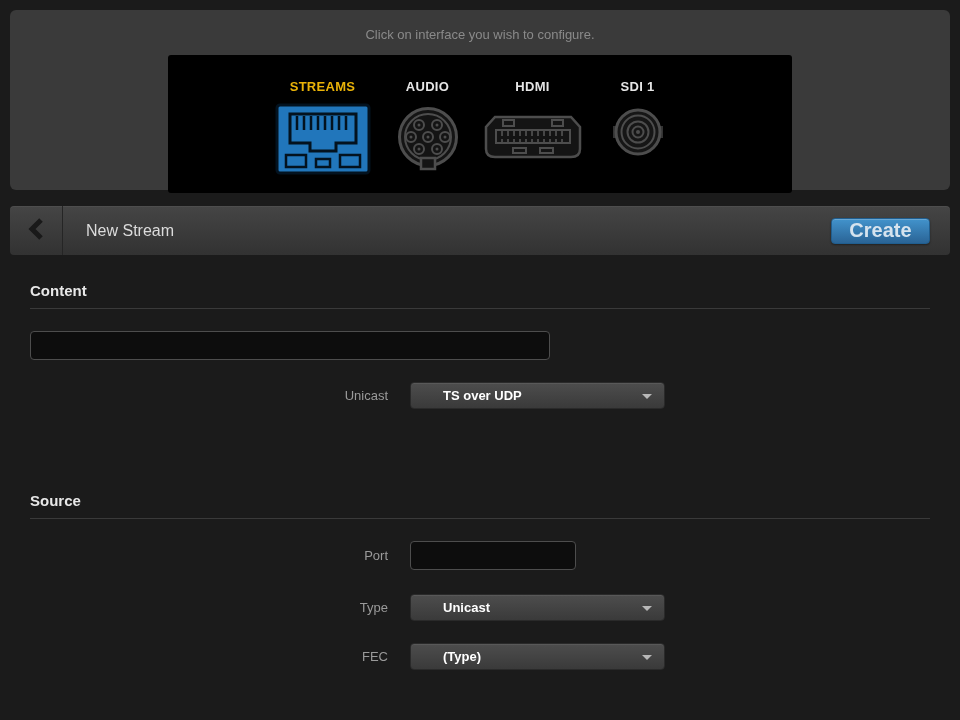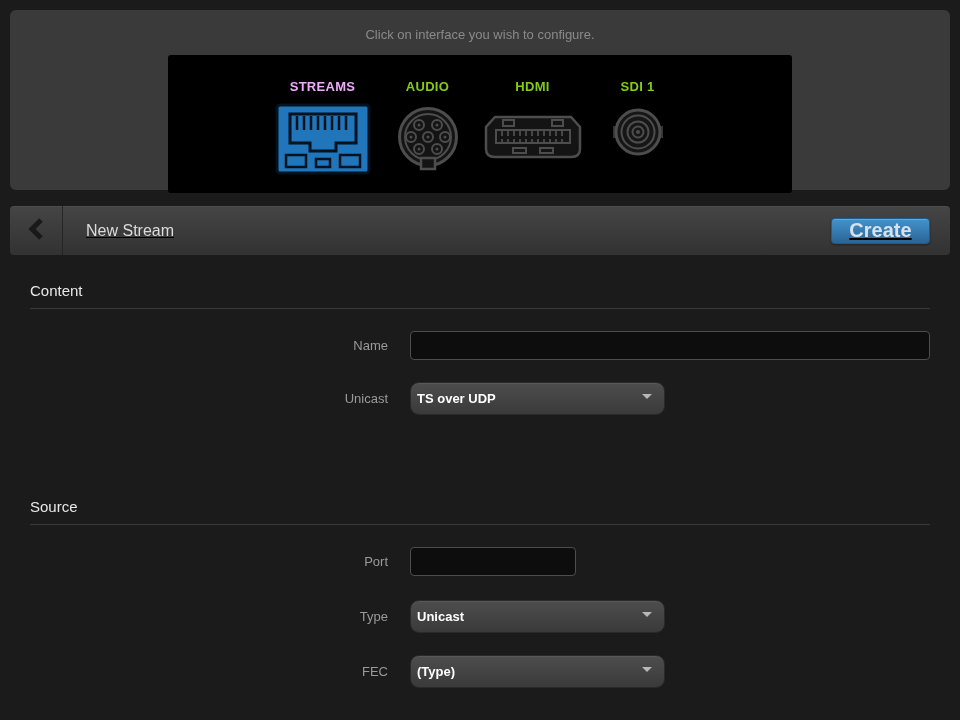--- a/index.html
+++ b/index.html
@@ -35,42 +35,41 @@
     width:105px;
     display:flex;
     flex-direction:column;
     align-items:center;
     cursor:pointer;
   }
   .connector .conn-label {
     margin-top:24px;
     font-size:13px;
     font-weight:bold;
-    color:#84cc16;
+    color:#e5e5e5;
     letter-spacing:.3px;
   }
-  .connector.selected .conn-label { color:#f0abfc; }
+  .connector.selected .conn-label { color:#eab308; }
   .icon-box {
     height:90px;
     display:flex;
     align-items:center;
     justify-content:center;
   }
   .icon-box.bnc svg { margin-top:-14px; }
 
   
   .toolbar {
     margin:16px 10px 0;
     height:49px;
     border-radius:4px;
     background:linear-gradient(#454545,#323232);
     box-shadow:inset 0 1px 0 rgba(255,255,255,.05);
     display:flex;
     align-items:center;
-    text-decoration:underline;
   }
   .back-btn {
     width:53px;
     height:100%;
     display:flex;
     align-items:center;
     justify-content:center;
     border-right:1px solid #252525;
     cursor:pointer;
   }
@@ -93,21 +92,21 @@
     font-family:"Liberation Sans", sans-serif;
     cursor:pointer;
   }
 
   
   .main { padding:0 30px; }
   .section-title {
     margin-top:27px;
     color:#e8e8e8;
     font-size:15px;
-    font-weight:normal;
+    font-weight:bold;
     padding-bottom:9px;
     border-bottom:1px solid #3a3a3a;
   }
   .section-title.source { margin-top:83px; }
   .form-row {
     display:flex;
     align-items:center;
     margin-top:22px;
   }
   .form-label {
@@ -125,32 +124,32 @@
     border-radius:4px;
     color:#dddddd;
     font-size:13px;
     padding:0 9px;
     font-family:"Liberation Sans", sans-serif;
     outline:none;
   }
   .input-name { width:520px; }
   .input-port { width:166px; }
   .select {
-    width:255px; height:33px;
-    border-radius:9px;
+    width:255px; height:27px;
+    border-radius:4px;
     background:linear-gradient(#4d4d4d,#3a3a3a);
     border:1px solid #2a2a2a;
     box-shadow:inset 0 1px 0 rgba(255,255,255,.07);
     display:flex;
     align-items:center;
     position:relative;
     color:#ffffff;
     font-size:13px;
     font-weight:bold;
-    padding-left:6px;
+    padding-left:32px;
     cursor:pointer;
   }
   .caret {
     position:absolute;
     right:12px; top:11px;
     width:0; height:0;
     border-left:5px solid transparent;
     border-right:5px solid transparent;
     border-top:5px solid #b8b8b8;
   }
@@ -251,21 +250,20 @@
   </div>
   <div class="toolbar-title">New Stream</div>
   <button class="create-btn">Create</button>
 </div>
 
 <div class="main">
 
   <div class="section-title">Content</div>
 
   <div class="form-row">
-    <label class="form-label">Name</label>
     <input class="text-input input-name" type="text" value="" style="">
   </div>
 
   <div class="form-row">
     <label class="form-label">Unicast</label>
     <div class="select">
       <span>TS over UDP</span>
       <span class="caret"></span>
     </div>
   </div>

